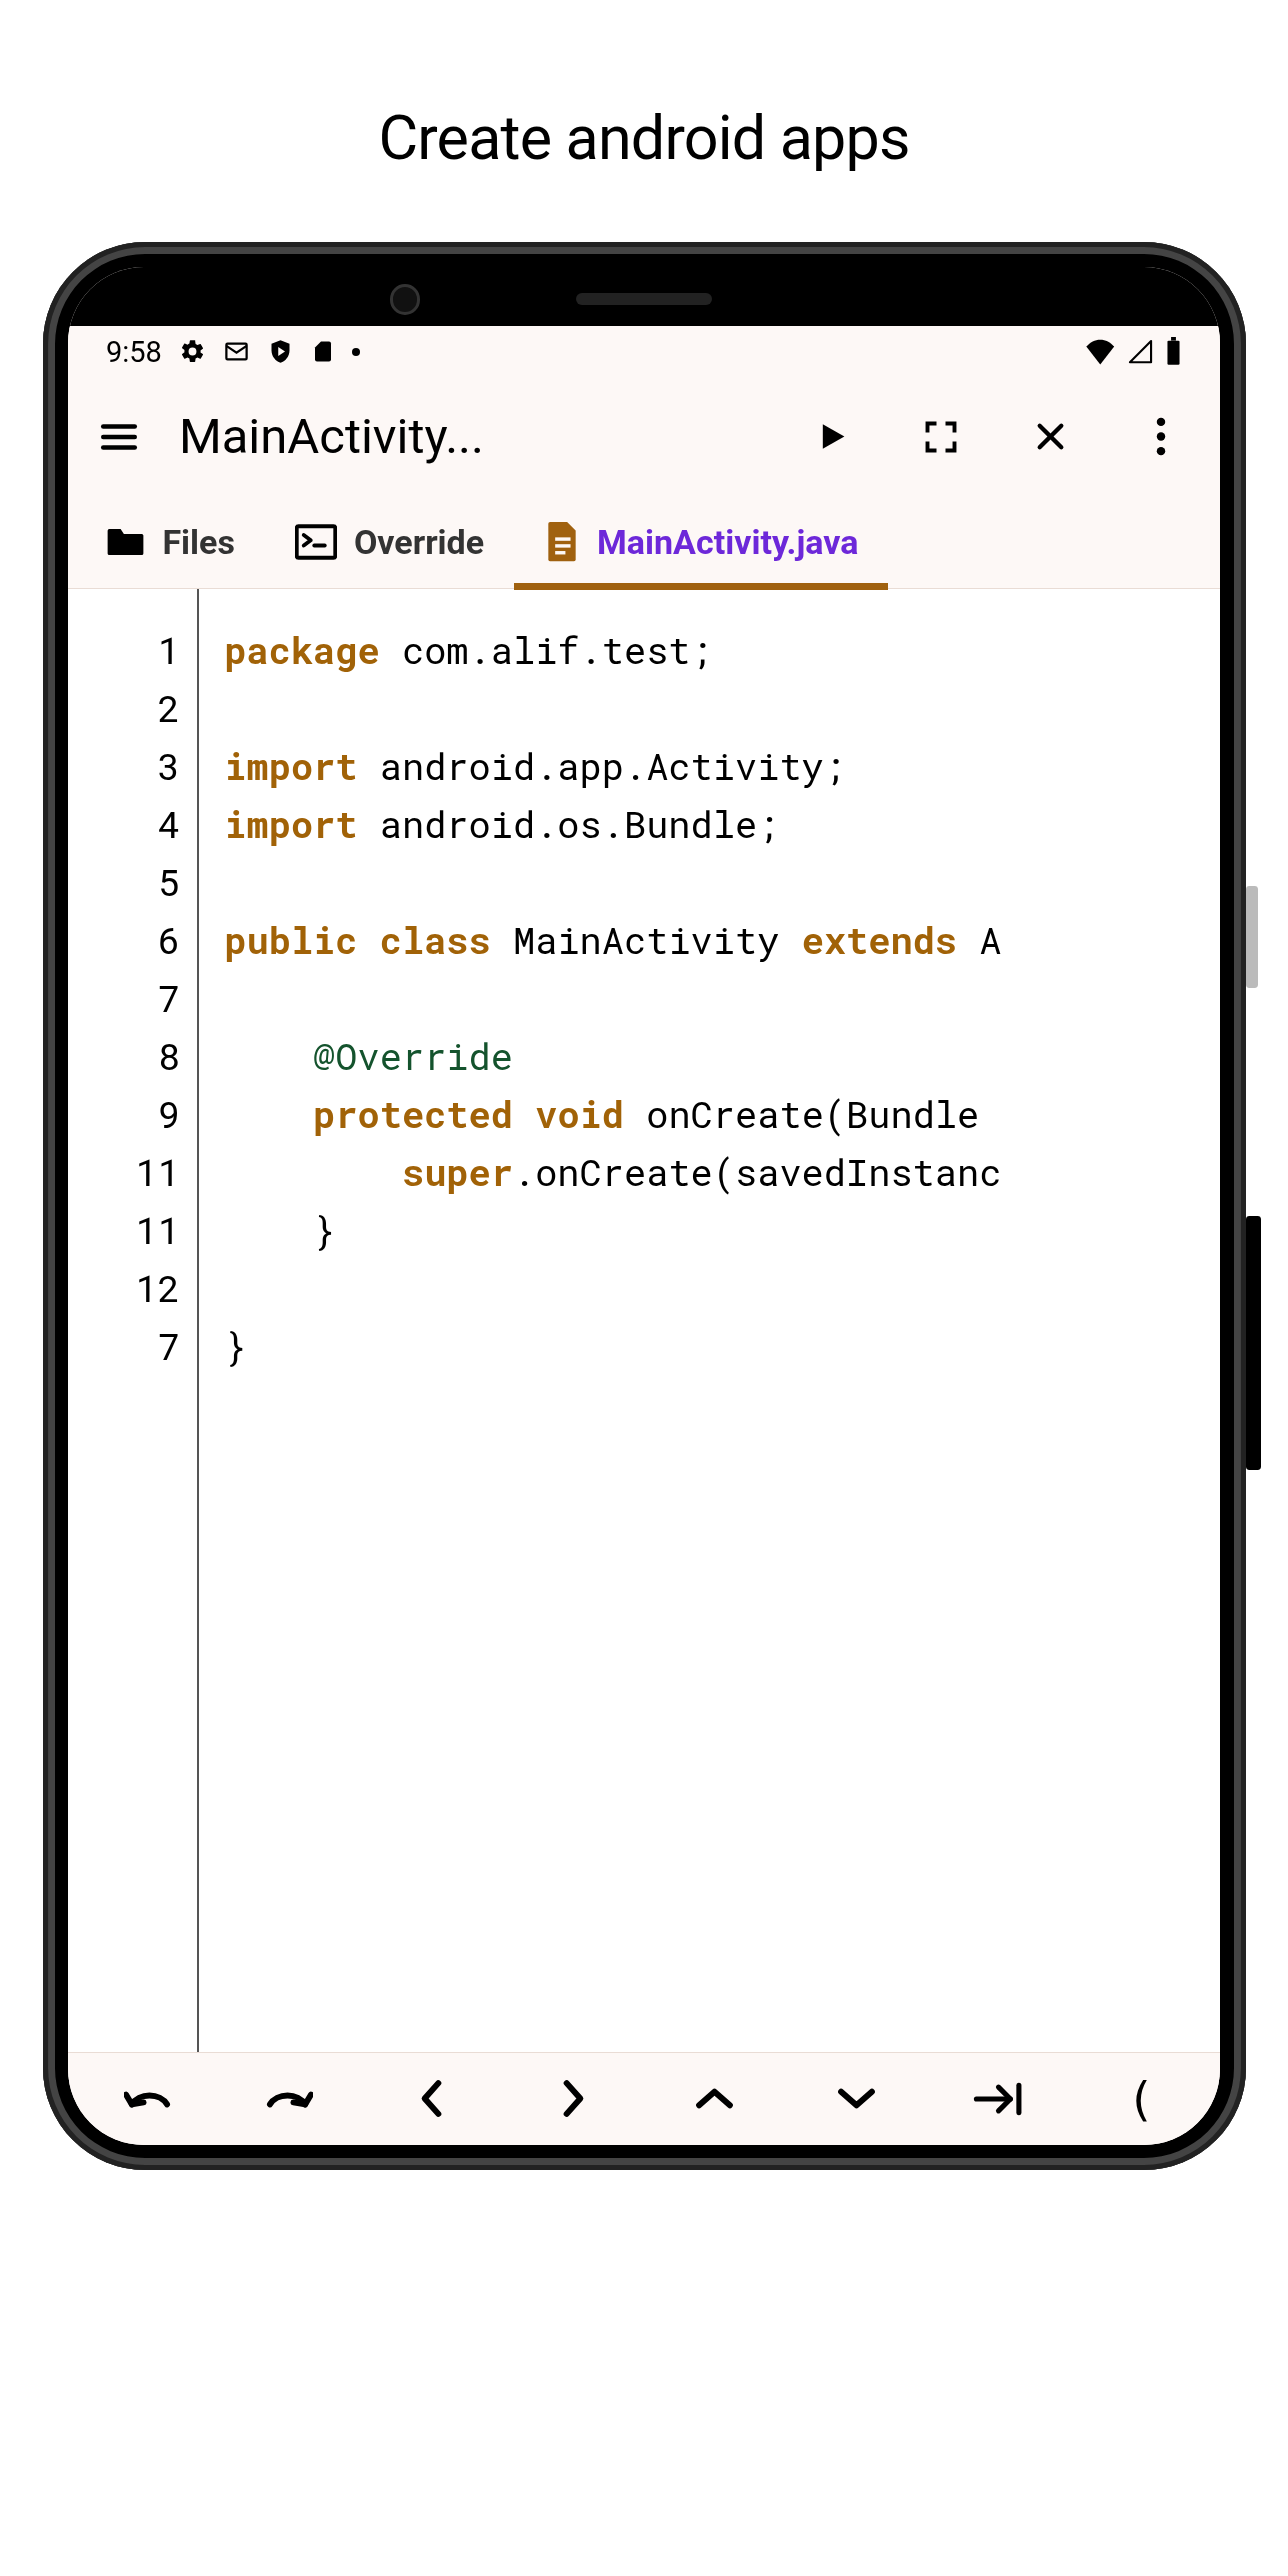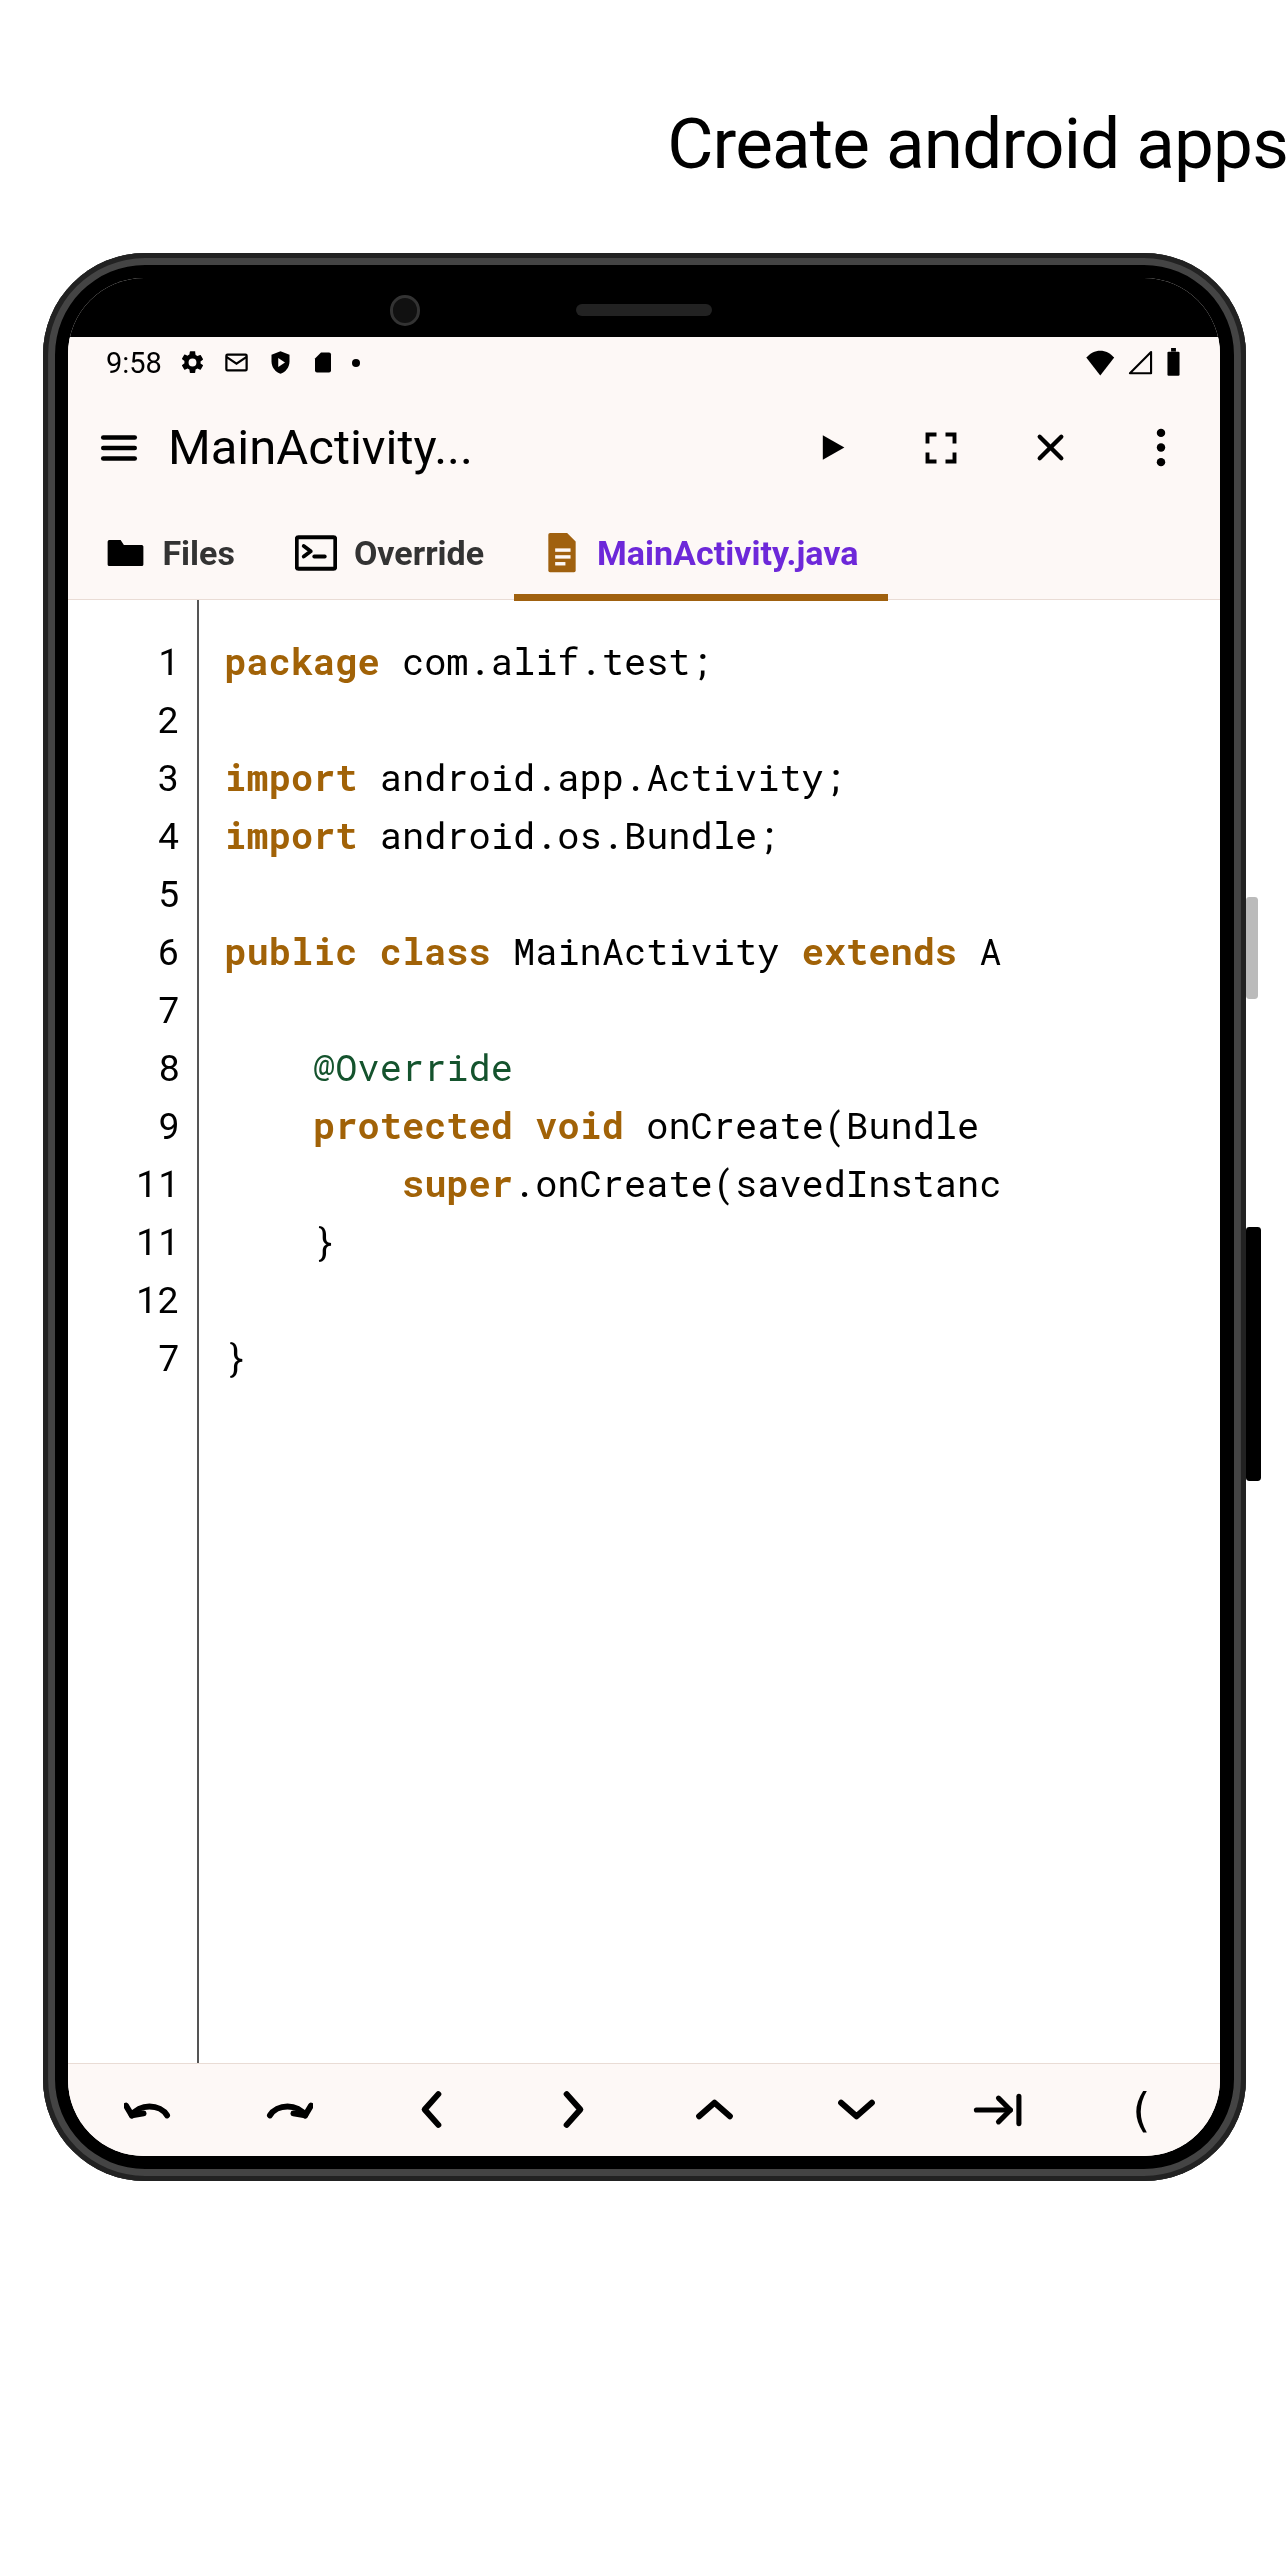--- a/index.html
+++ b/index.html
@@ -1,20 +1,20 @@
 <!DOCTYPE html>
 <html style="font-size:13.6px"><head>
 <meta charset="utf-8">
 <style>
   * { box-sizing: border-box; margin: 0; padding: 0; }
   html, body { width: 1288px; height: 2576px; font-family: Roboto, "Helvetica Neue", Arial, sans-serif; background: #fff; }
   .page-title {
-    font-size: 71px;
+    font-size: 61px;
     font-weight: 400;
-    text-align: right;
+    text-align: center;
     padding: 102px 0 68px;
     color: #000;
     letter-spacing: -0.8px;
   }
   .phone-frame {
     margin: 0 auto;
     width: 1203px;
     height: 1928px;
     background: #000;
     border-radius: 102px;
@@ -61,21 +61,21 @@
   .status-left { display: flex; align-items: center; gap: 17px; }
   .status-right { margin-left: auto; display: flex; align-items: center; gap: 10.2px; }
   .status-bar svg, .status-bar .dot { flex-shrink: 0; }
   .dot { width: 8.5px; height: 8.5px; background: #000; border-radius: 50%; }
 
   .app-bar {
     height: 119px;
     display: flex;
     align-items: center;
     padding: 0 30px;
-    gap: 28px;
+    gap: 39px;
     background: #fdf8f6;
   }
   .app-bar-title {
     font-size: 49px;
     color: #000;
     flex: 1;
     white-space: nowrap;
     overflow: hidden;
     text-overflow: ellipsis;
     max-width: 381px;

